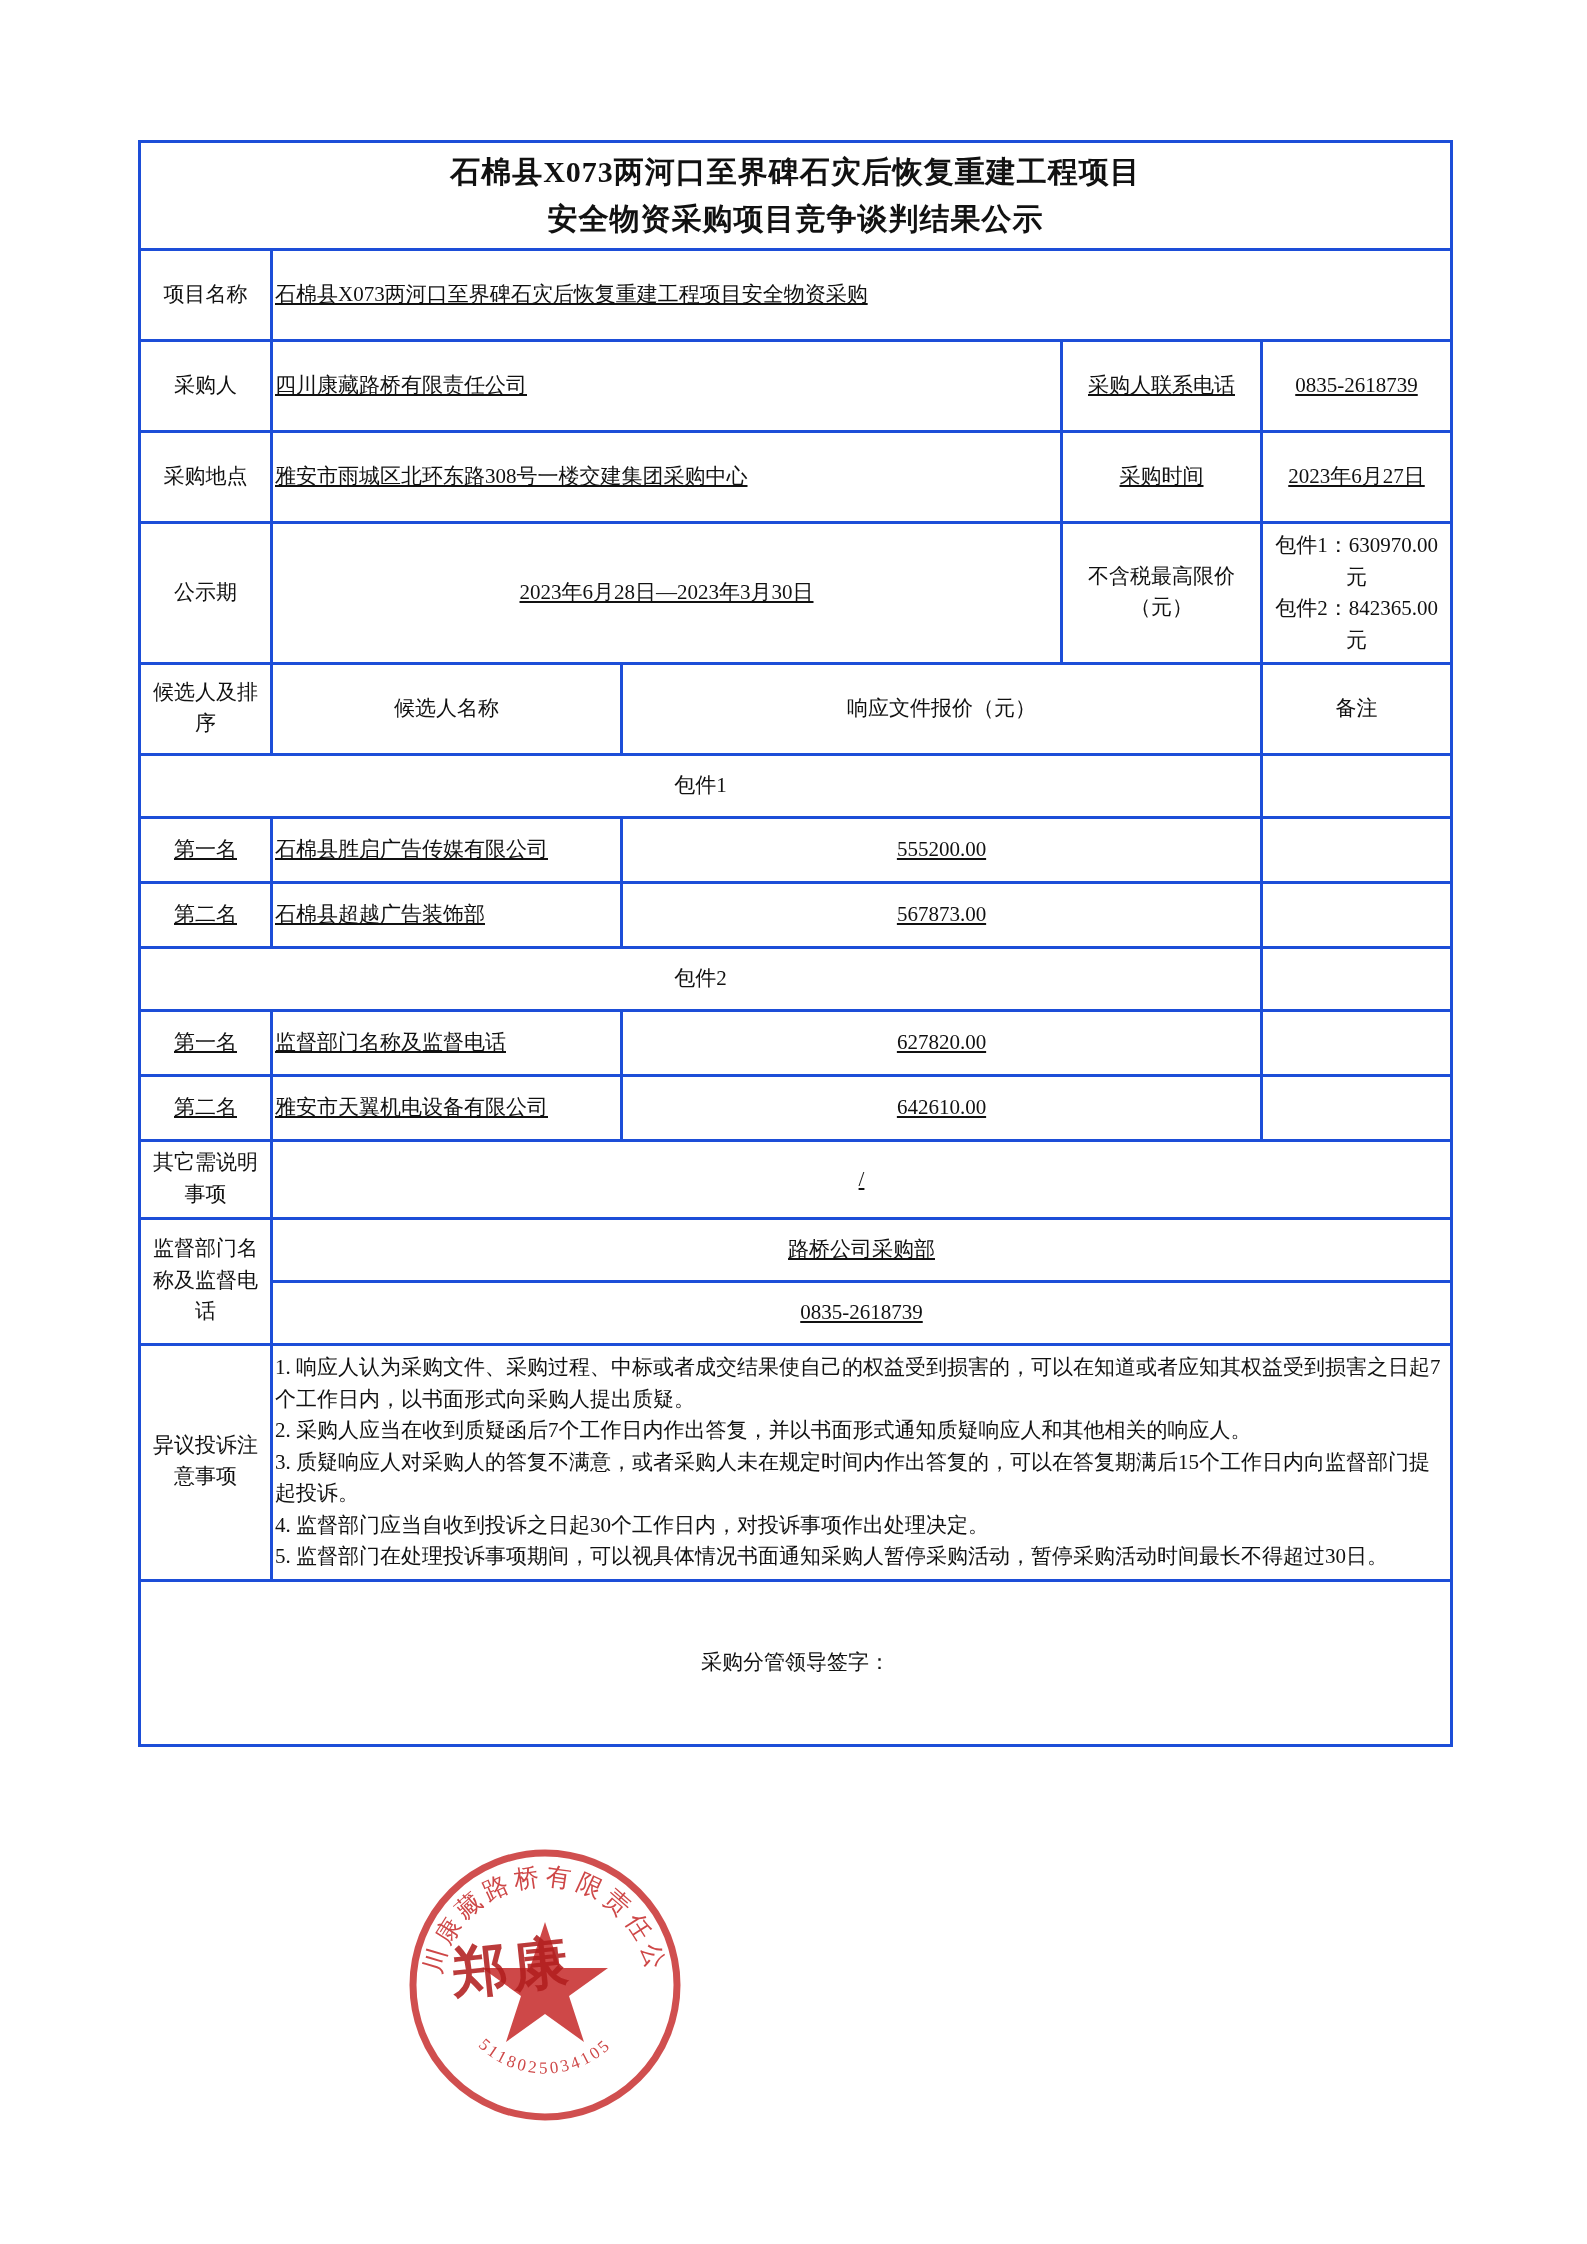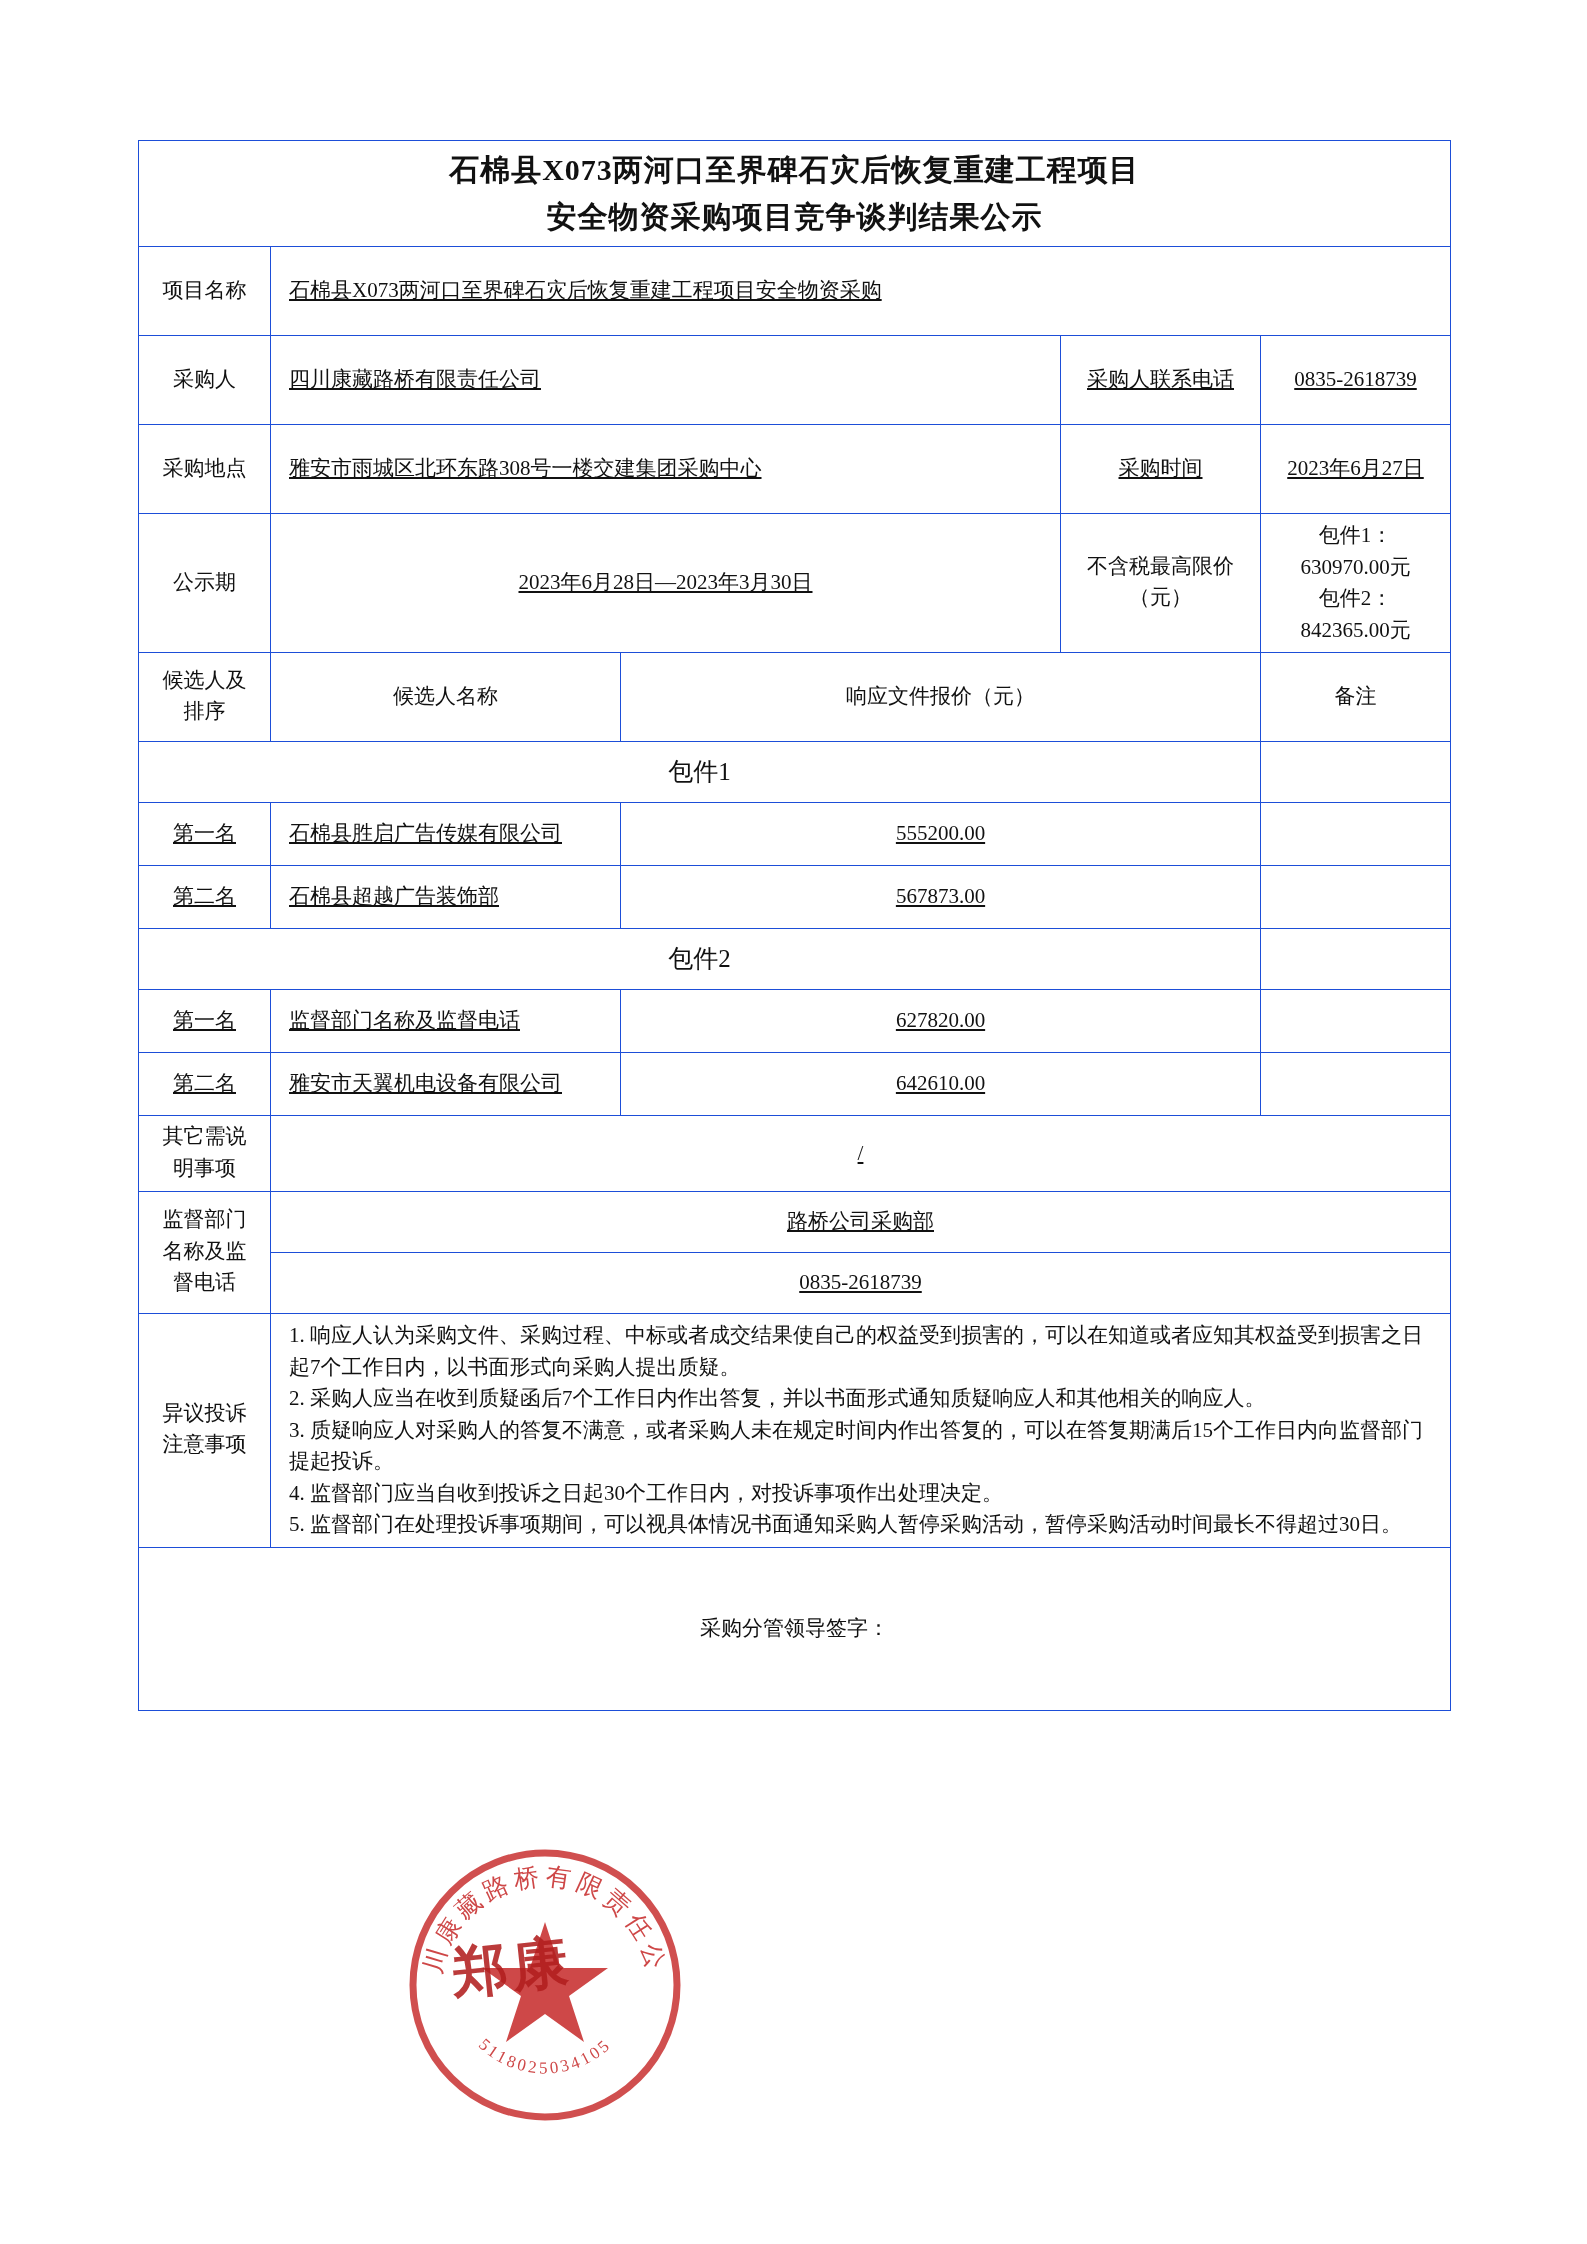--- a/index.html
+++ b/index.html
@@ -24,22 +24,22 @@
   }
   .doc-table {
     position: absolute;
     left: 138px;
     top: 140px;
     width: 1312px;
     border-collapse: collapse;
     table-layout: fixed;
   }
   .doc-table td {
-    border: 1px solid #1d4ed8;
-    padding: 6px 18px;
+    border: 3px solid #1d4ed8;
+    padding: 6px 2px;
     font-size: 21px;
     line-height: 1.5;
     vertical-align: middle;
   }
   .title-cell {
     text-align: center;
     padding: 26px 10px 28px 10px;
     border-bottom: 1px solid #2b2b2b;
   }
   .title-line {
@@ -76,21 +76,21 @@
     font-size: 20px;
     line-height: 1.5;
     padding-left: 12px;
   }
   .hdr-ctr {
     text-align: center;
     font-size: 21px;
   }
   .group-row td {
     text-align: center;
-    font-size: 25px;
+    font-size: 21px;
     height: 48px;
   }
   .notes-cell {
     text-align: left;
     font-size: 20.5px;
     line-height: 1.72;
     padding: 14px 16px 14px 16px;
     vertical-align: top;
   }
   .notes-cell p {

